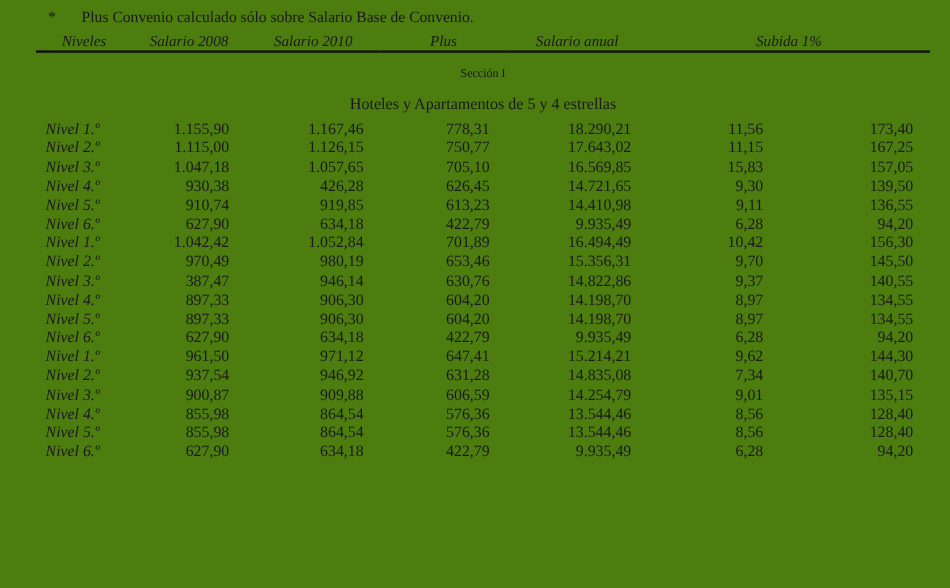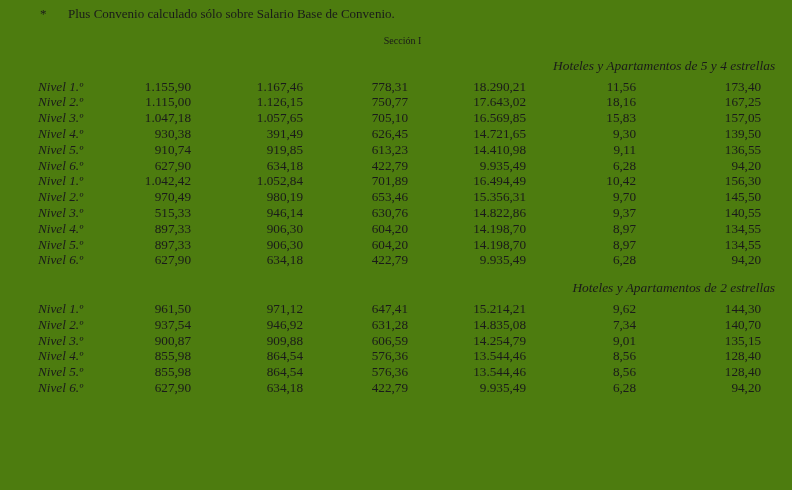--- a/index.html
+++ b/index.html
@@ -52,22 +52,21 @@
     white-space: nowrap;
   }
   td.level { text-align: left; padding-left: 8px; font-style: italic; }
   td.num   { text-align: right; padding-right: 14px; }
   td.section-title {
     text-align: center;
     font-size: 10px;
     padding: 10px 0 2px 0;
   }
   td.group-title {
-    text-align: right;
-    font-style: italic;
+    text-align: center;
     font-size: 13.4px;
     padding: 12px 0 5px 0;
   }
   tr.group-0-title td.group-title { padding-top: 7px; }
 </style>
 </head>
 <body>
 
 <div class="page">
 
@@ -79,20 +78,28 @@
     <colgroup>
       <col style="width:80px">
       <col style="width:95px">
       <col style="width:112px">
       <col style="width:105px">
       <col style="width:118px">
       <col style="width:110px">
       <col style="width:125px">
     </colgroup>
     <thead>
+      <tr class="hrow1">
+        <th>Niveles</th>
+        <th>Salario 2008</th>
+        <th>Salario 2010</th>
+        <th>Plus</th>
+        <th>Salario anual</th>
+        <th colspan="2">Subida 1%</th>
+      </tr>
     </thead>
     <tbody>
         <tr class="">
           <td colspan="7" class="section-title">Sección I</td>
         </tr>
         <tr class="group-0-title">
           <td colspan="7" class="group-title">Hoteles y Apartamentos de 5 y 4 estrellas</td>
         </tr>
         <tr>
           <td class="level">Nivel 1.º</td>
@@ -102,36 +109,36 @@
           <td class="num">18.290,21</td>
           <td class="num">11,56</td>
           <td class="num">173,40</td>
         </tr>
         <tr>
           <td class="level">Nivel 2.º</td>
           <td class="num">1.115,00</td>
           <td class="num">1.126,15</td>
           <td class="num">750,77</td>
           <td class="num">17.643,02</td>
-          <td class="num">18,16</td>
+          <td class="num">11,15</td>
           <td class="num">167,25</td>
         </tr>
         <tr>
           <td class="level">Nivel 3.º</td>
           <td class="num">1.047,18</td>
           <td class="num">1.057,65</td>
           <td class="num">705,10</td>
           <td class="num">16.569,85</td>
           <td class="num">15,83</td>
           <td class="num">157,05</td>
         </tr>
         <tr>
           <td class="level">Nivel 4.º</td>
           <td class="num">930,38</td>
-          <td class="num">391,49</td>
+          <td class="num">426,28</td>
           <td class="num">626,45</td>
           <td class="num">14.721,65</td>
           <td class="num">9,30</td>
           <td class="num">139,50</td>
         </tr>
         <tr>
           <td class="level">Nivel 5.º</td>
           <td class="num">910,74</td>
           <td class="num">919,85</td>
           <td class="num">613,23</td>
@@ -161,21 +168,21 @@
           <td class="level">Nivel 2.º</td>
           <td class="num">970,49</td>
           <td class="num">980,19</td>
           <td class="num">653,46</td>
           <td class="num">15.356,31</td>
           <td class="num">9,70</td>
           <td class="num">145,50</td>
         </tr>
         <tr>
           <td class="level">Nivel 3.º</td>
-          <td class="num">515,33</td>
+          <td class="num">387,47</td>
           <td class="num">946,14</td>
           <td class="num">630,76</td>
           <td class="num">14.822,86</td>
           <td class="num">9,37</td>
           <td class="num">140,55</td>
         </tr>
         <tr>
           <td class="level">Nivel 4.º</td>
           <td class="num">897,33</td>
           <td class="num">906,30</td>
@@ -195,23 +202,20 @@
         </tr>
         <tr>
           <td class="level">Nivel 6.º</td>
           <td class="num">627,90</td>
           <td class="num">634,18</td>
           <td class="num">422,79</td>
           <td class="num">9.935,49</td>
           <td class="num">6,28</td>
           <td class="num">94,20</td>
         </tr>
-        <tr class="group-2-title">
-          <td colspan="7" class="group-title">Hoteles y Apartamentos de 2 estrellas</td>
-        </tr>
         <tr>
           <td class="level">Nivel 1.º</td>
           <td class="num">961,50</td>
           <td class="num">971,12</td>
           <td class="num">647,41</td>
           <td class="num">15.214,21</td>
           <td class="num">9,62</td>
           <td class="num">144,30</td>
         </tr>
         <tr>

